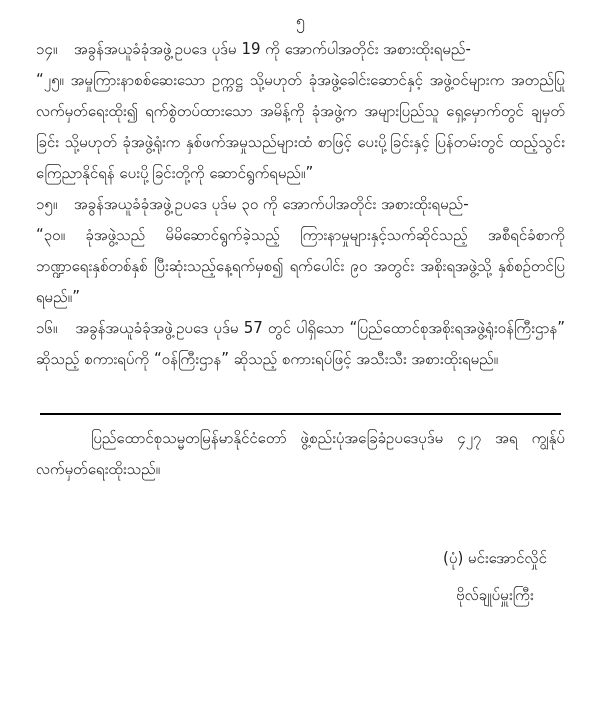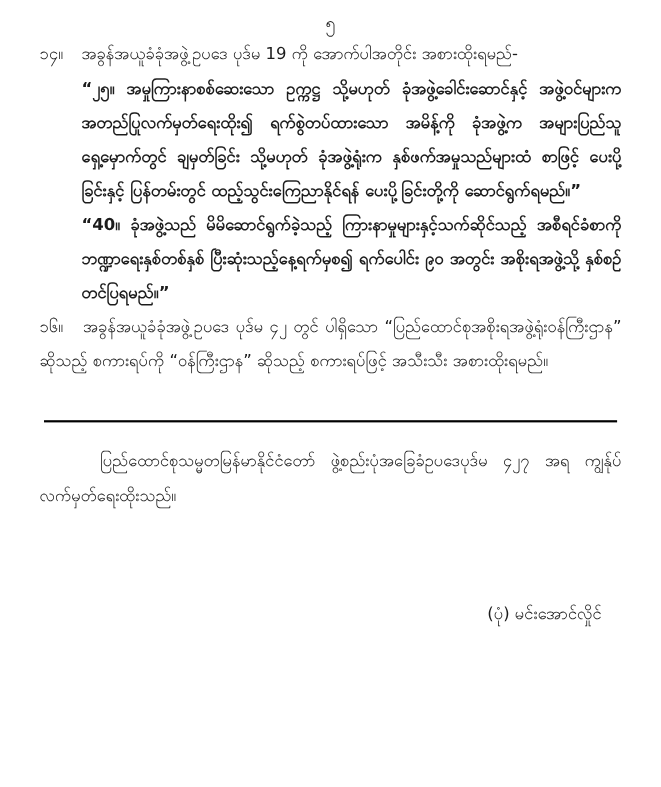--- a/index.html
+++ b/index.html
@@ -29,37 +29,35 @@
     display: flex;
     align-items: flex-end;
   }
   .para-num {
     flex: 0 0 38px;
   }
   .para-intro {
     flex: 1 1 auto;
   }
   .para-quote {
-    margin-left: 38px;
     text-align: justify;
-    font-weight: bold;
   }
   .para-flow {
     text-align: justify;
   }
   .para-flow .num-inline {
     margin-right: 18px;
   }
   .rule {
     border: none;
     border-top: 2px solid #000;
     margin: 38px 4px 0 4px;
   }
   .closing {
-    margin-top: 20px;
+    margin-top: 8px;
     text-align: justify;
     text-indent: 55px;
   }
   .signature {
     position: absolute;
     right: 16px;
     top: 540px;
     width: 180px;
     text-align: center;
     line-height: 37px;
@@ -76,30 +74,35 @@
 
     <div class="para">
       <div class="para-head">
         <span class="para-num">၁၄။</span>
         <span class="para-intro">အခွန်အယူခံခုံအဖွဲ့ဥပဒေ ပုဒ်မ 19 ကို အောက်ပါအတိုင်း အစားထိုးရမည်-</span>
       </div>
       <div class="para-quote">“၂၅။  အမှုကြားနာစစ်ဆေးသော ဥက္ကဋ္ဌ သို့မဟုတ် ခုံအဖွဲ့ခေါင်းဆောင်နှင့် အဖွဲ့ဝင်များက အတည်ပြုလက်မှတ်ရေးထိုး၍ ရက်စွဲတပ်ထားသော အမိန့်ကို ခုံအဖွဲ့က အများပြည်သူ ရှေ့မှောက်တွင် ချမှတ်ခြင်း သို့မဟုတ် ခုံအဖွဲ့ရုံးက နှစ်ဖက်အမှုသည်များထံ စာဖြင့် ပေးပို့ခြင်းနှင့် ပြန်တမ်းတွင် ထည့်သွင်းကြေညာနိုင်ရန် ပေးပို့ခြင်းတို့ကို ဆောင်ရွက်ရမည်။”</div>
     </div>
 
     <div class="para">
-      <div class="para-quote">“40။  ခုံအဖွဲ့သည် မိမိဆောင်ရွက်ခဲ့သည့် ကြားနာမှုများနှင့်သက်ဆိုင်သည့် အစီရင်ခံစာကို ဘဏ္ဍာရေးနှစ်တစ်နှစ် ပြီးဆုံးသည့်နေ့ရက်မှစ၍ ရက်ပေါင်း ၉၀ အတွင်း အစိုးရအဖွဲ့သို့ နှစ်စဉ်တင်ပြရမည်။”</div>
+      <div class="para-head">
+        <span class="para-num">၁၅။</span>
+        <span class="para-intro">အခွန်အယူခံခုံအဖွဲ့ဥပဒေ ပုဒ်မ ၃၀ ကို အောက်ပါအတိုင်း အစားထိုးရမည်-</span>
+      </div>
+      <div class="para-quote">“၃၀။  ခုံအဖွဲ့သည် မိမိဆောင်ရွက်ခဲ့သည့် ကြားနာမှုများနှင့်သက်ဆိုင်သည့် အစီရင်ခံစာကို ဘဏ္ဍာရေးနှစ်တစ်နှစ် ပြီးဆုံးသည့်နေ့ရက်မှစ၍ ရက်ပေါင်း ၉၀ အတွင်း အစိုးရအဖွဲ့သို့ နှစ်စဉ်တင်ပြရမည်။”</div>
     </div>
 
     <div class="para para-flow">
-      <span class="num-inline">၁၆။</span><span>အခွန်အယူခံခုံအဖွဲ့ဥပဒေ ပုဒ်မ ၄၂ တွင် ပါရှိသော “ပြည်ထောင်စုအစိုးရအဖွဲ့ရုံးဝန်ကြီးဌာန” ဆိုသည့် စကားရပ်ကို “ဝန်ကြီးဌာန” ဆိုသည့် စကားရပ်ဖြင့် အသီးသီး အစားထိုးရမည်။</span>
+      <span class="num-inline">၁၆။</span><span>အခွန်အယူခံခုံအဖွဲ့ဥပဒေ ပုဒ်မ 57 တွင် ပါရှိသော “ပြည်ထောင်စုအစိုးရအဖွဲ့ရုံးဝန်ကြီးဌာန” ဆိုသည့် စကားရပ်ကို “ဝန်ကြီးဌာန” ဆိုသည့် စကားရပ်ဖြင့် အသီးသီး အစားထိုးရမည်။</span>
     </div>
 
     <hr class="rule">
 
     <div class="closing">ပြည်ထောင်စုသမ္မတမြန်မာနိုင်ငံတော် ဖွဲ့စည်းပုံအခြေခံဥပဒေပုဒ်မ ၄၂၇ အရ ကျွန်ုပ်လက်မှတ်ရေးထိုးသည်။</div>
 
   </div>
 
   <div class="signature">
     <div>(ပုံ) မင်းအောင်လှိုင်</div>
+    <div>ဗိုလ်ချုပ်မှူးကြီး</div>
   </div>
 
 </div>
 
 </body></html>

